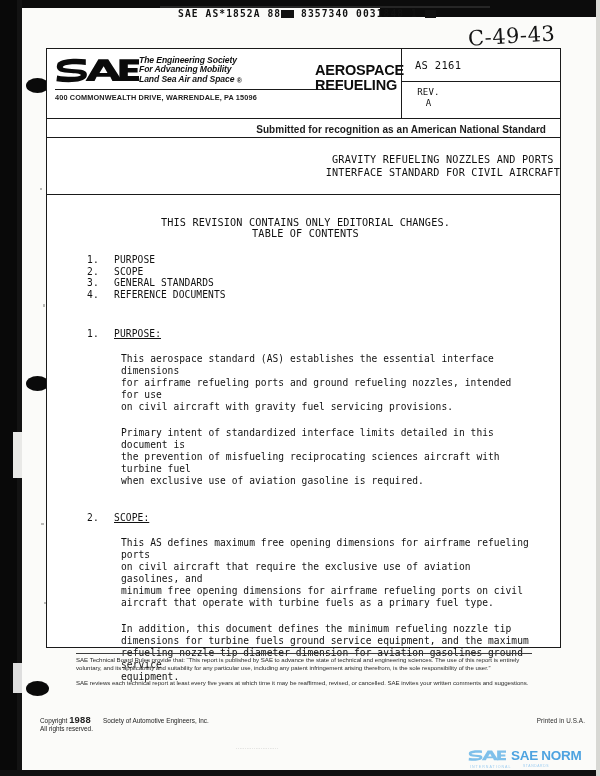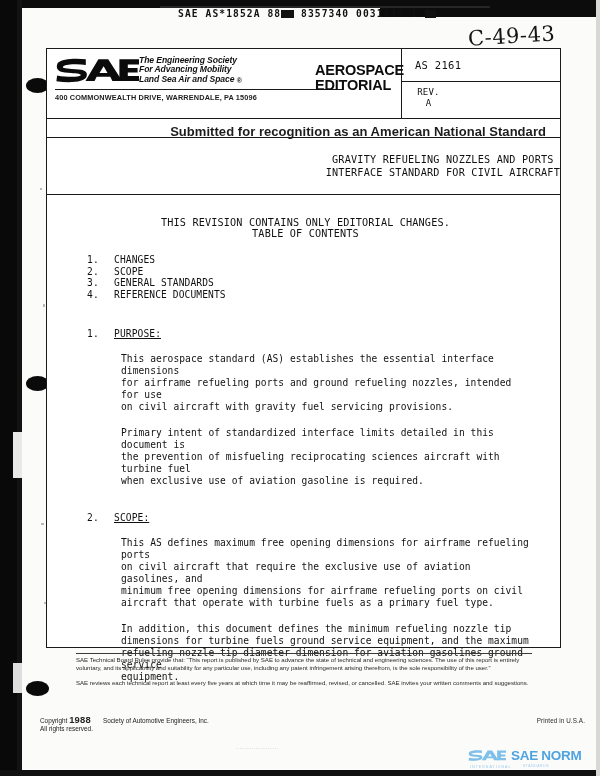--- a/index.html
+++ b/index.html
@@ -182,21 +182,21 @@
 
   
   .submitted-band {
     height: 19px;
     border-bottom: 1.5px solid #1a1a1a;
     position: relative;
   }
   .submitted-text {
     position: absolute;
     right: 14px; top: 5px;
-    font-size: 13px;
+    font-size: 10px;
     font-weight: bold;
     color: #1d1d1d;
     letter-spacing: 0.05px;
   }
 
   
   .title-band {
     height: 57px;
     border-bottom: 1.5px solid #1a1a1a;
     display: flex;
@@ -436,21 +436,21 @@
           </div>
           <div class="tagline">
             <div>The Engineering Society</div>
             <div>For Advancing Mobility</div>
             <div><span>Land Sea Air and Space</span> <span class="reg">®</span></div>
           </div>
         </div>
         <div class="addr">400 COMMONWEALTH DRIVE, WARRENDALE, PA 15096</div>
         <div class="std-title">
           <div>AEROSPACE</div>
-          <div>EDITORIAL</div>
+          <div>REFUELING</div>
         </div>
       </div>
 
       <div class="hdr-right">
         <div class="docnum">AS 2161</div>
         <div class="issue-row">
           <div class="rev-block">
             <div>REV.</div>
             <div>A</div>
           </div>
@@ -468,21 +468,21 @@
         <div>INTERFACE STANDARD FOR CIVIL AIRCRAFT</div>
       </div>
     </div>
 
     <div class="body-band">
       <div class="centered-note">THIS REVISION CONTAINS ONLY EDITORIAL CHANGES.</div>
       <div class="toc-head">TABLE OF CONTENTS</div>
       <ul class="toc-list">
         <li>
           <span class="toc-num">1.</span>
-          <span>CHANGES</span>
+          <span>PURPOSE</span>
         </li>
         <li>
           <span class="toc-num">2.</span>
           <span>SCOPE</span>
         </li>
         <li>
           <span class="toc-num">3.</span>
           <span>GENERAL STANDARDS</span>
         </li>
         <li>

